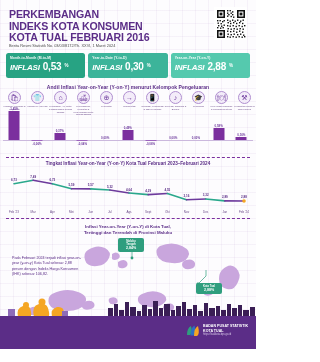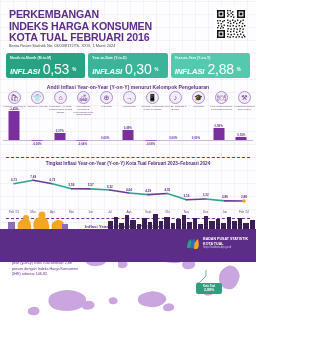--- a/index.html
+++ b/index.html
@@ -5,21 +5,21 @@
   * { box-sizing: border-box; margin: 0; padding: 0; }
   html, body { width: 256px; height: 362px; }
   body {
     font-family: "Liberation Sans", sans-serif;
     background: #ffffff;
     position: relative;
     overflow: hidden;
   }
   .page {
     position: absolute; inset: 0;
-    width: 256px; height: 262px;
+    width: 256px; height: 349px;
     background:
       repeating-linear-gradient(0deg, rgba(120,60,160,.055) 0 1px, transparent 1px 13px),
       repeating-linear-gradient(90deg, rgba(120,60,160,.055) 0 1px, transparent 1px 13px),
       #fdfcfe;
   }
 
   
   .header { position:absolute; left:0; top:0; width:256px; height:50px; }
   .title { position:absolute; left:9px; top:9px; width:160px; }
   .title div {
@@ -35,21 +35,21 @@
 
   
   .cards { position:absolute; left:6px; top:53px; width:244px; height:25px; display:flex; gap:3px; }
   .card { flex:1; border-radius:2.5px; padding:2.5px 4px 0 4px; position:relative; }
   .card.c1 { background:#27a383; }
   .card.c2 { background:#3cb49a; }
   .card.c3 { background:#55c9ae; }
   .card-lab { color:#ffffff; font-size:3.3px; font-weight:bold; letter-spacing:.1px; opacity:.95; }
   .card-row { display:flex; align-items:baseline; gap:3px; margin-top:1.5px; }
   .card-kind { color:#ffffff; font-size:8px; font-style:italic; font-weight:bold; letter-spacing:-.2px; }
-  .card-val { color:#ffffff; font-size:14px; font-weight:normal; letter-spacing:-.2px; }
+  .card-val { color:#ffffff; font-size:10px; font-weight:bold; letter-spacing:-.2px; }
   .card-pct { color:#ffffff; font-size:4.5px; font-weight:bold; position:relative; top:-3px; }
 
   
   .andil-title {
     position:absolute; left:0; top:84px; width:256px; text-align:center;
     color:#5b2d87; font-size:5px; font-weight:bold; letter-spacing:.05px;
   }
   .icons { position:absolute; left:3px; top:91px; width:250px; display:flex; }
   .icon-cell { flex:1; display:flex; flex-direction:column; align-items:center; }
   .ic {
@@ -127,21 +127,21 @@
   .logo-txt div:nth-child(3) { color:#d9c9ea; font-size:2.6px; line-height:3.4px; margin-top:.5px; }
 </style>
 </head>
 <body>
 
 <div class="page">
 
   <div class="header">
     <div class="title">
       <div>PERKEMBANGAN</div>
-      <div>INDEKS HARGA KONSUMEN</div>
+      <div>INDEKS KOTA KONSUMEN</div>
       <div>KOTA TUAL FEBRUARI 2016</div>
     </div>
     <div class="subtitle">Berita Resmi Statistik No. 03/03/8172/Th. XXVI, 1 Maret 2024</div>
     <div class="qr">
       <svg width="30" height="30" viewBox="0 0 30 30">
         <rect width="30" height="30" fill="#fff"></rect>
         <g fill="#111">
           <path d="M1 1h8v8H1zm1.6 1.6v4.8h4.8V2.6z"></path>
           <rect x="3.6" y="3.6" width="2.8" height="2.8"></rect>
           <path d="M21 1h8v8h-8zm1.6 1.6v4.8h4.8V2.6z"></path>

